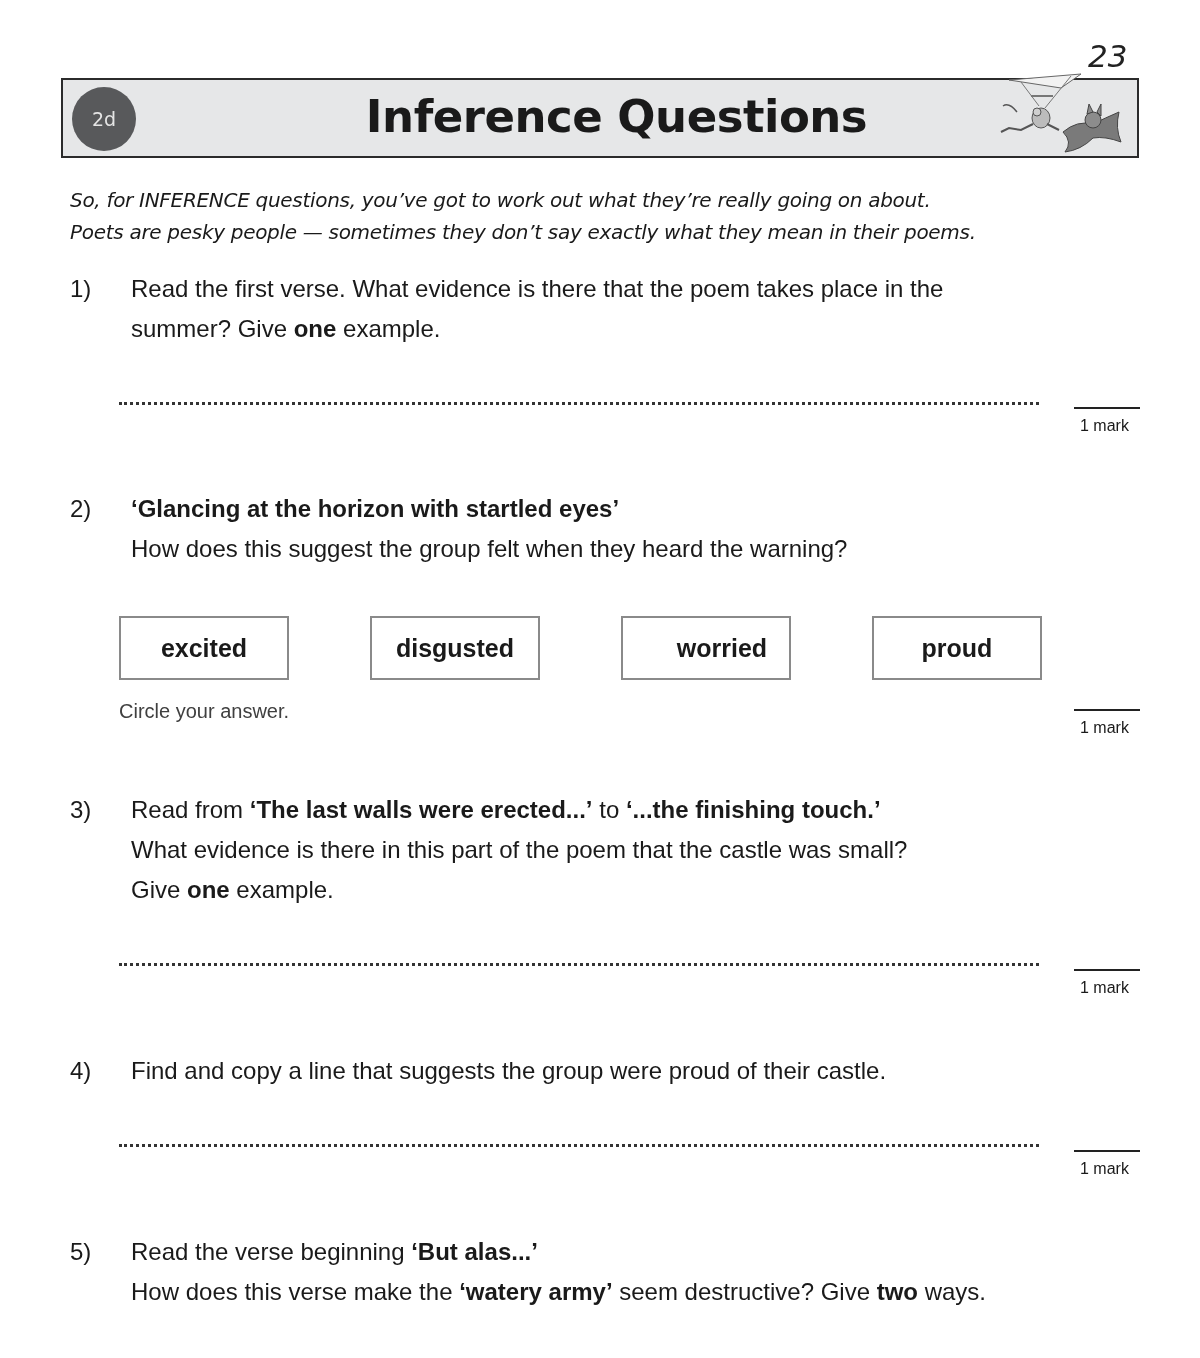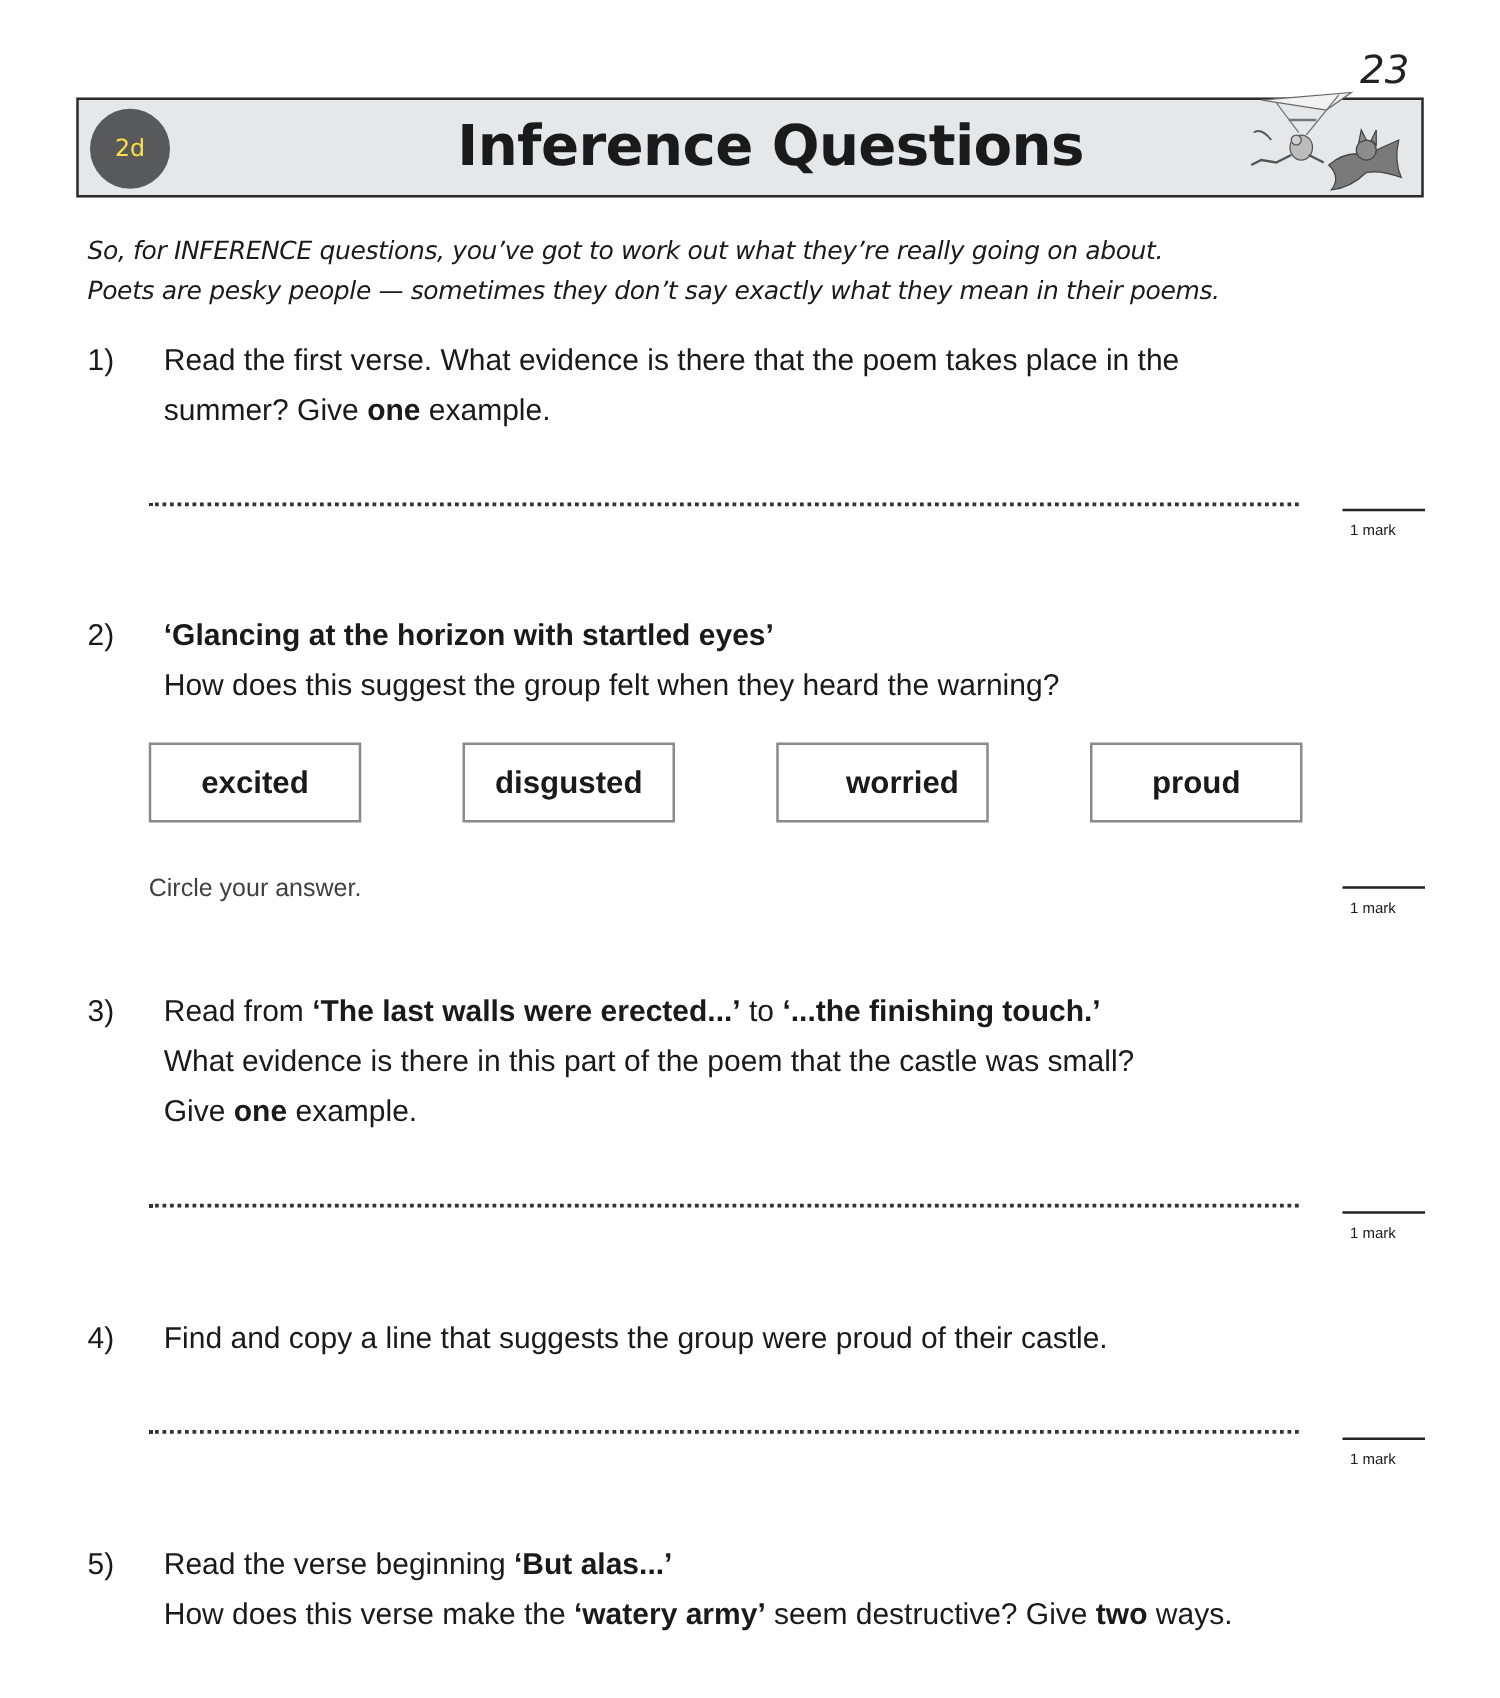--- a/index.html
+++ b/index.html
@@ -11,21 +11,21 @@
     position: absolute; top: 38px; left: 1088px;
     font-family: "DejaVu Sans", sans-serif; font-style: italic;
     font-size: 31px; color: #222;
   }
   .header-bar {
     position: absolute; top: 78px; left: 61px; width: 1078px; height: 80px;
     background: #e6e7e8; border: 2px solid #2b2b2b; box-sizing: border-box;
   }
   .section-badge {
     position: absolute; left: 9px; top: 7px; width: 64px; height: 64px;
-    border-radius: 50%; background: #58595b; color: #fde047;
+    border-radius: 50%; background: #58595b; color: #e5e5e5;
     display: flex; align-items: center; justify-content: center;
     font-family: "DejaVu Sans", sans-serif; font-size: 19px;
   }
   .header-title {
     position: absolute; left: 0; right: 0; top: 10px; text-align: center;
     font-family: "DejaVu Sans", sans-serif; font-weight: bold;
     font-size: 45px; color: #1a1a1a; letter-spacing: -0.5px; padding-left: 33px;
   }
   .header-illustration {
     position: absolute; right: 6px; top: -8px; width: 150px; height: 84px;
@@ -46,24 +46,24 @@
   b { font-weight: bold; }
   .answer-line {
     position: absolute; left: 119px; width: 920px; height: 0;
     border-bottom: 3px dotted #333;
   }
   .mark-line {
     position: absolute; left: 1074px; width: 66px; height: 0;
     border-top: 2px solid #222;
   }
   .mark-label {
-    position: absolute; left: 1080px; font-size: 12px; color: #1a1a1a;
+    position: absolute; left: 1080px; font-size: 16px; color: #1a1a1a;
   }
   .option-box {
-    position: absolute; top: 594px; width: 170px; height: 64px;
+    position: absolute; top: 616px; width: 170px; height: 64px;
     border: 2px solid #8a8a8a; box-sizing: border-box; background: #fff;
     display: flex; align-items: center; justify-content: center;
     font-weight: bold; font-size: 25px; color: #1a1a1a; cursor: pointer;
   }
   .instruction {
     position: absolute; left: 119px; top: 700px; font-size: 20px; color: #404040;
   }
 </style>
 </head>
 <body>

